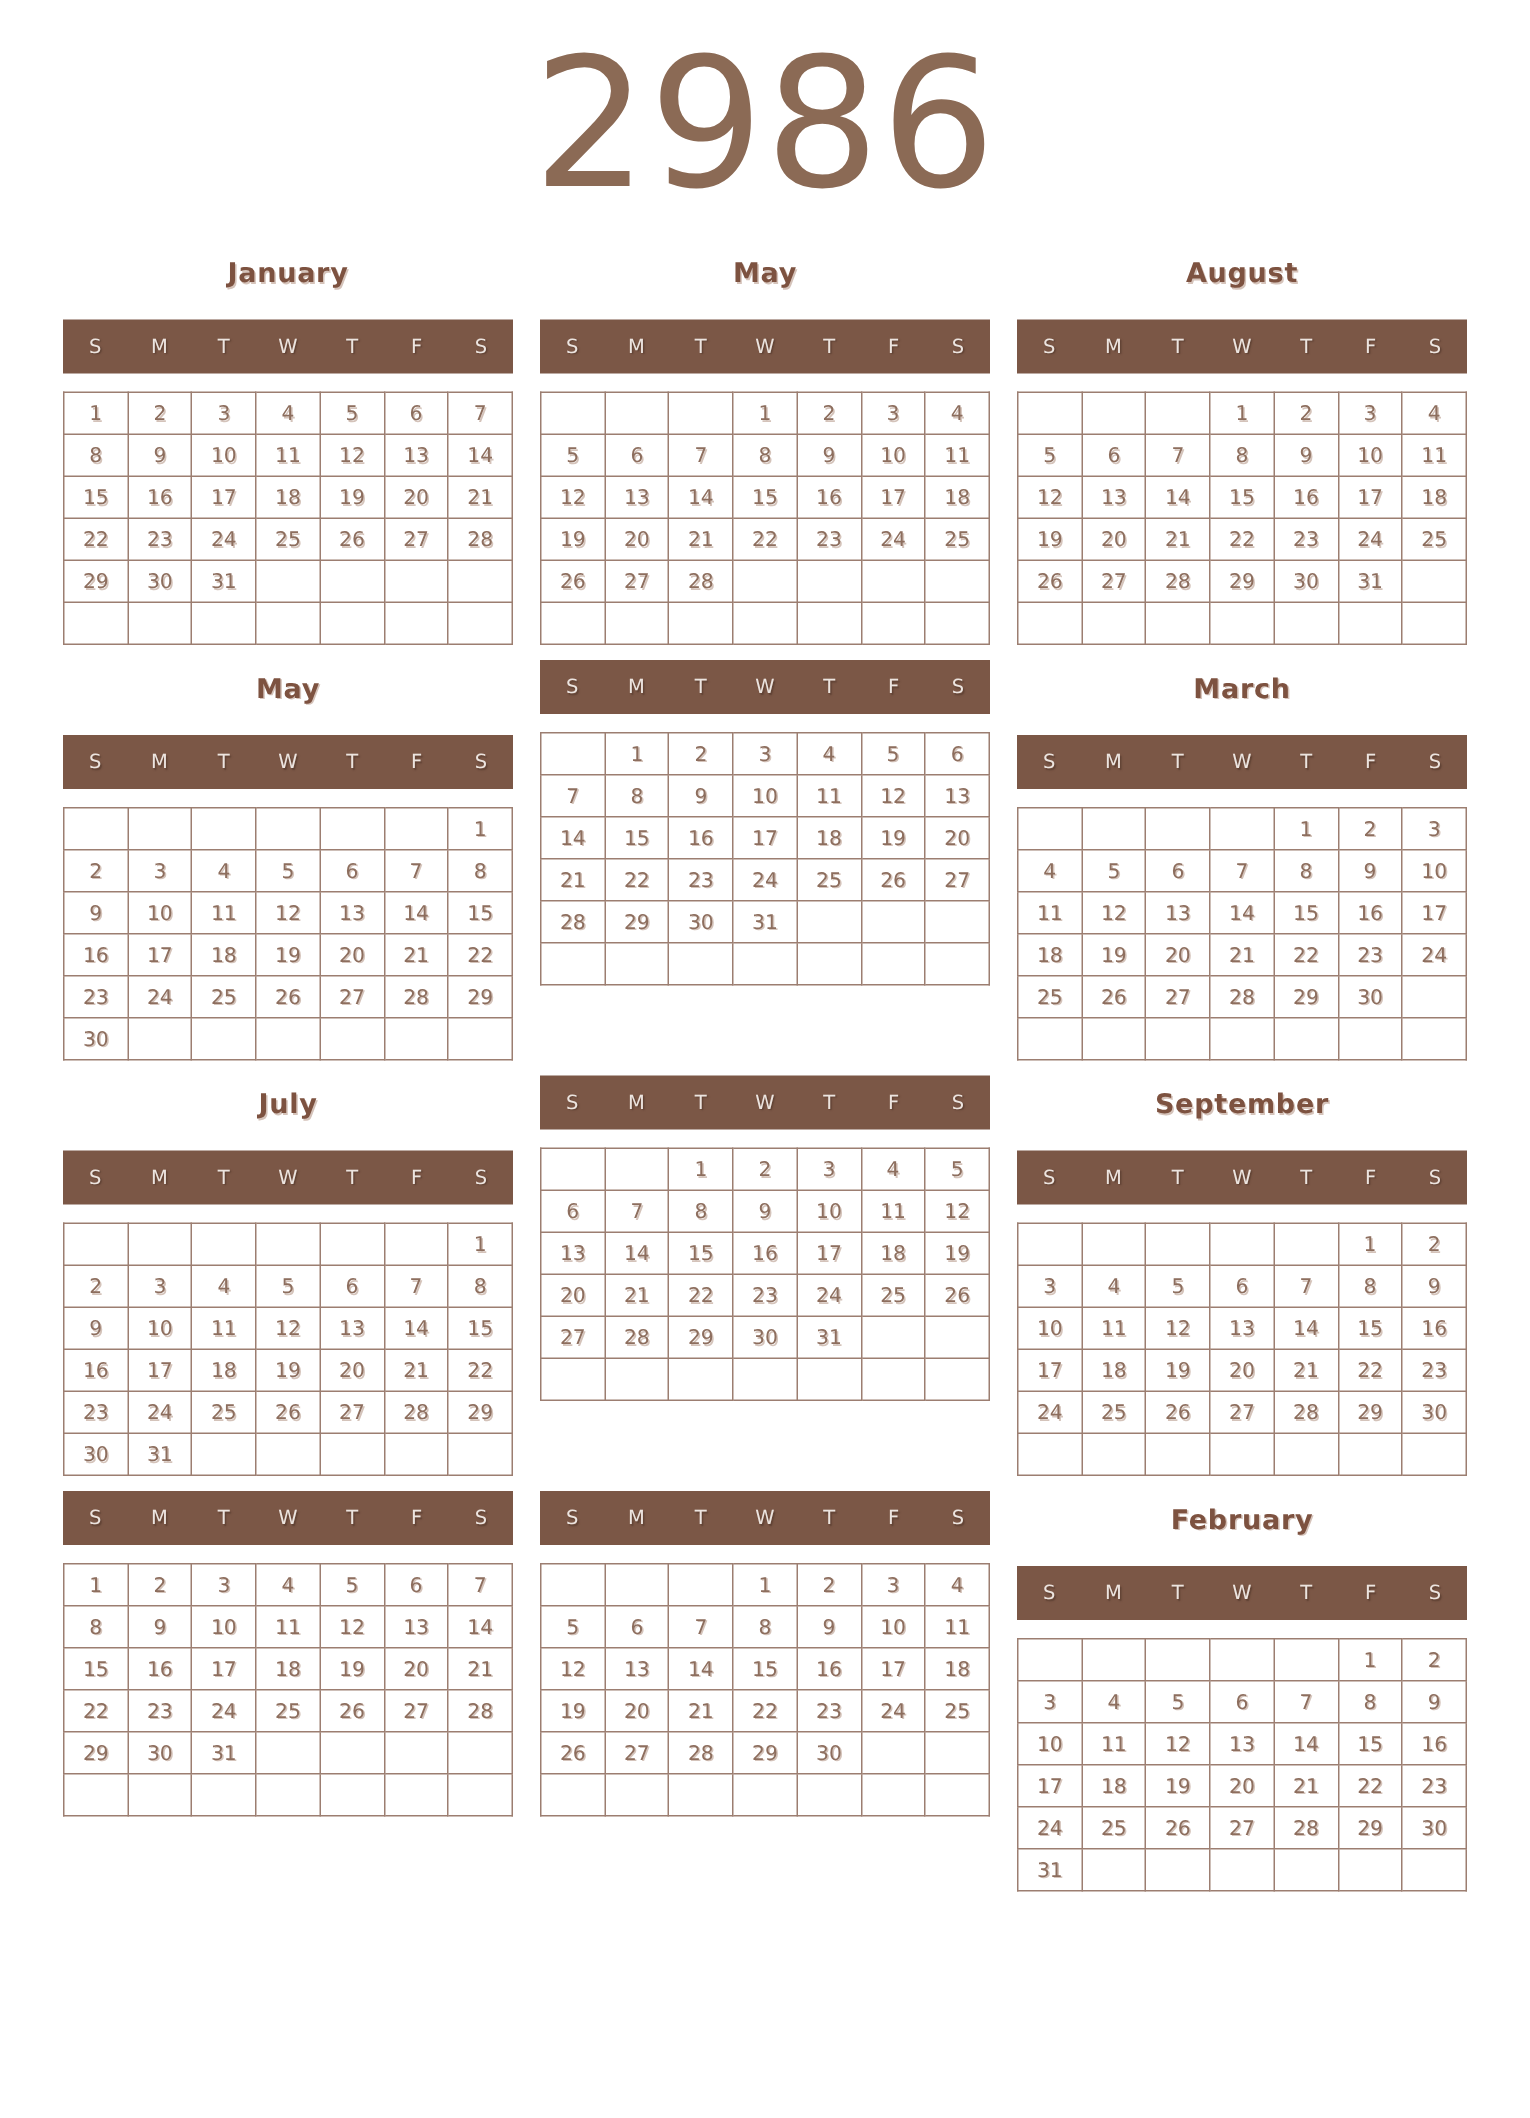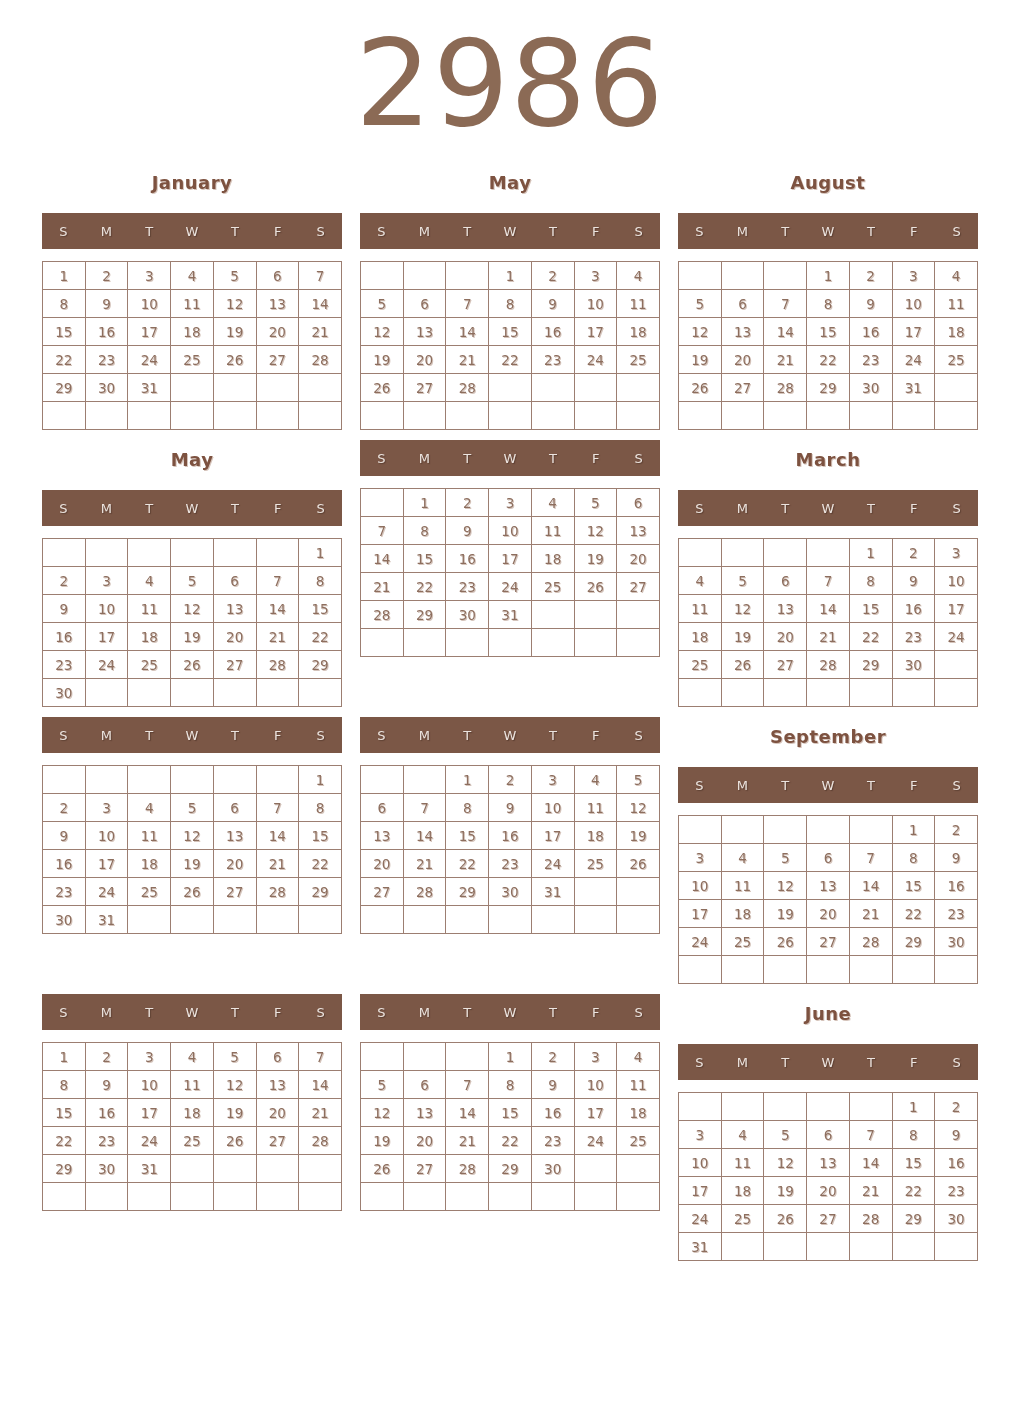--- a/index.html
+++ b/index.html
@@ -496,20 +496,21 @@
               <td></td>
               <td></td>
               <td></td>
               <td></td>
               <td></td>
             </tr>
           </tbody>
         </table>
   </div>
       <div class="month">
+    <div class="month-name">July</div>
     <div class="weekday-row">
           <span class="wd">S</span>
           <span class="wd">M</span>
           <span class="wd">T</span>
           <span class="wd">W</span>
           <span class="wd">T</span>
           <span class="wd">F</span>
           <span class="wd">S</span>
         </div>
     <table class="day-grid">
@@ -842,21 +843,21 @@
               <td></td>
               <td></td>
               <td></td>
               <td></td>
               <td></td>
             </tr>
           </tbody>
         </table>
   </div>
       <div class="month">
-    <div class="month-name">June</div>
+    <div class="month-name">February</div>
     <div class="weekday-row">
           <span class="wd">S</span>
           <span class="wd">M</span>
           <span class="wd">T</span>
           <span class="wd">W</span>
           <span class="wd">T</span>
           <span class="wd">F</span>
           <span class="wd">S</span>
         </div>
     <table class="day-grid">

